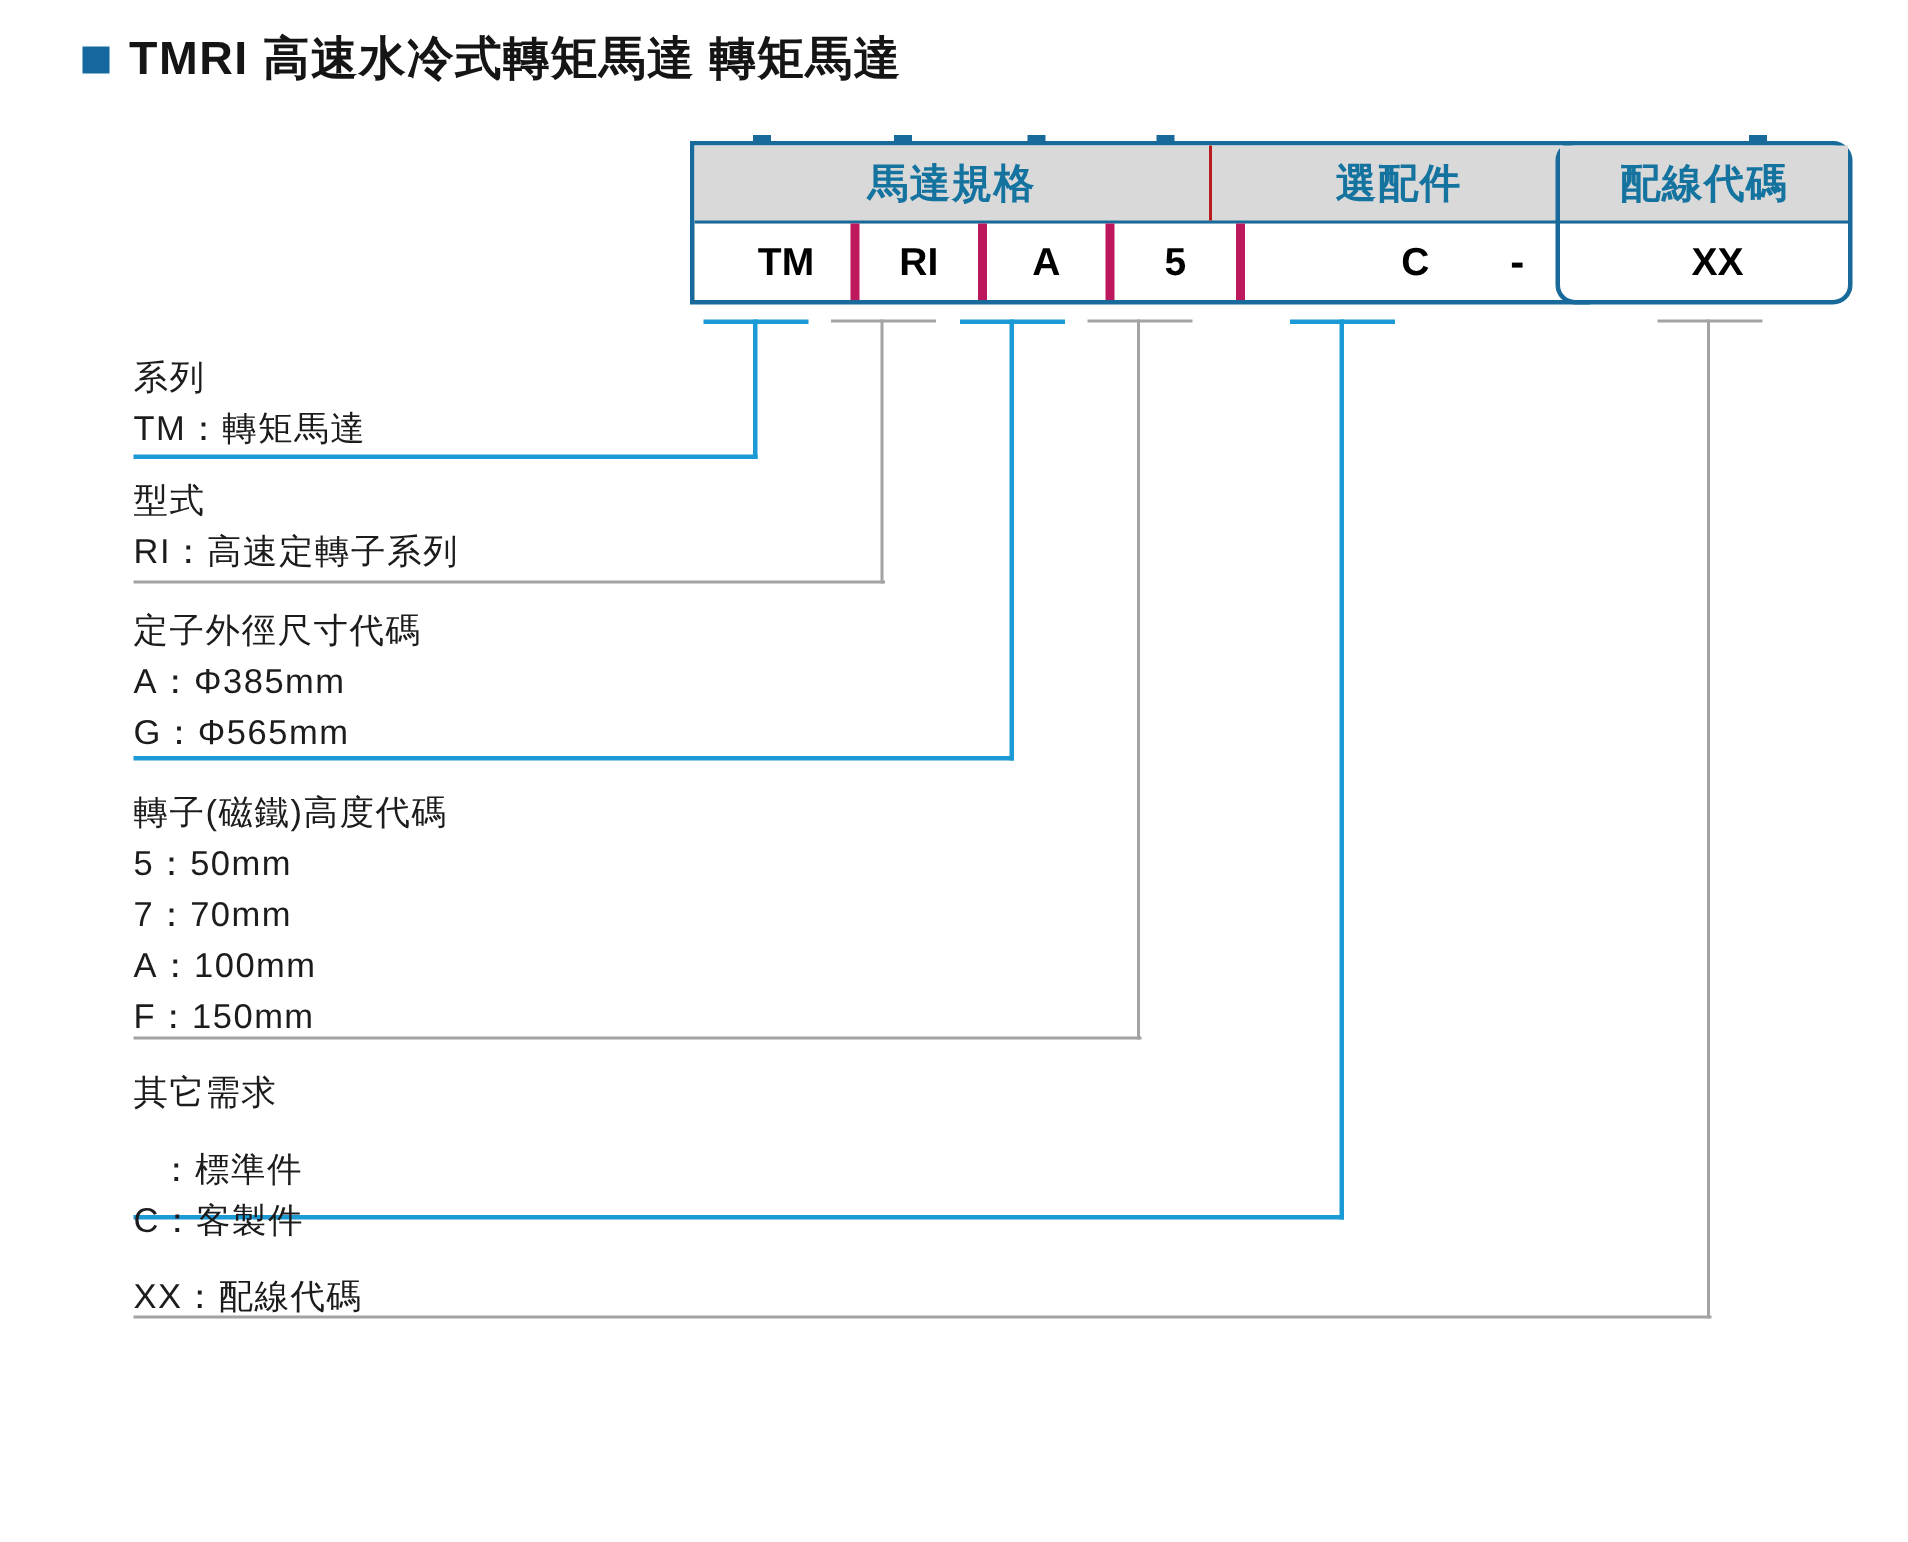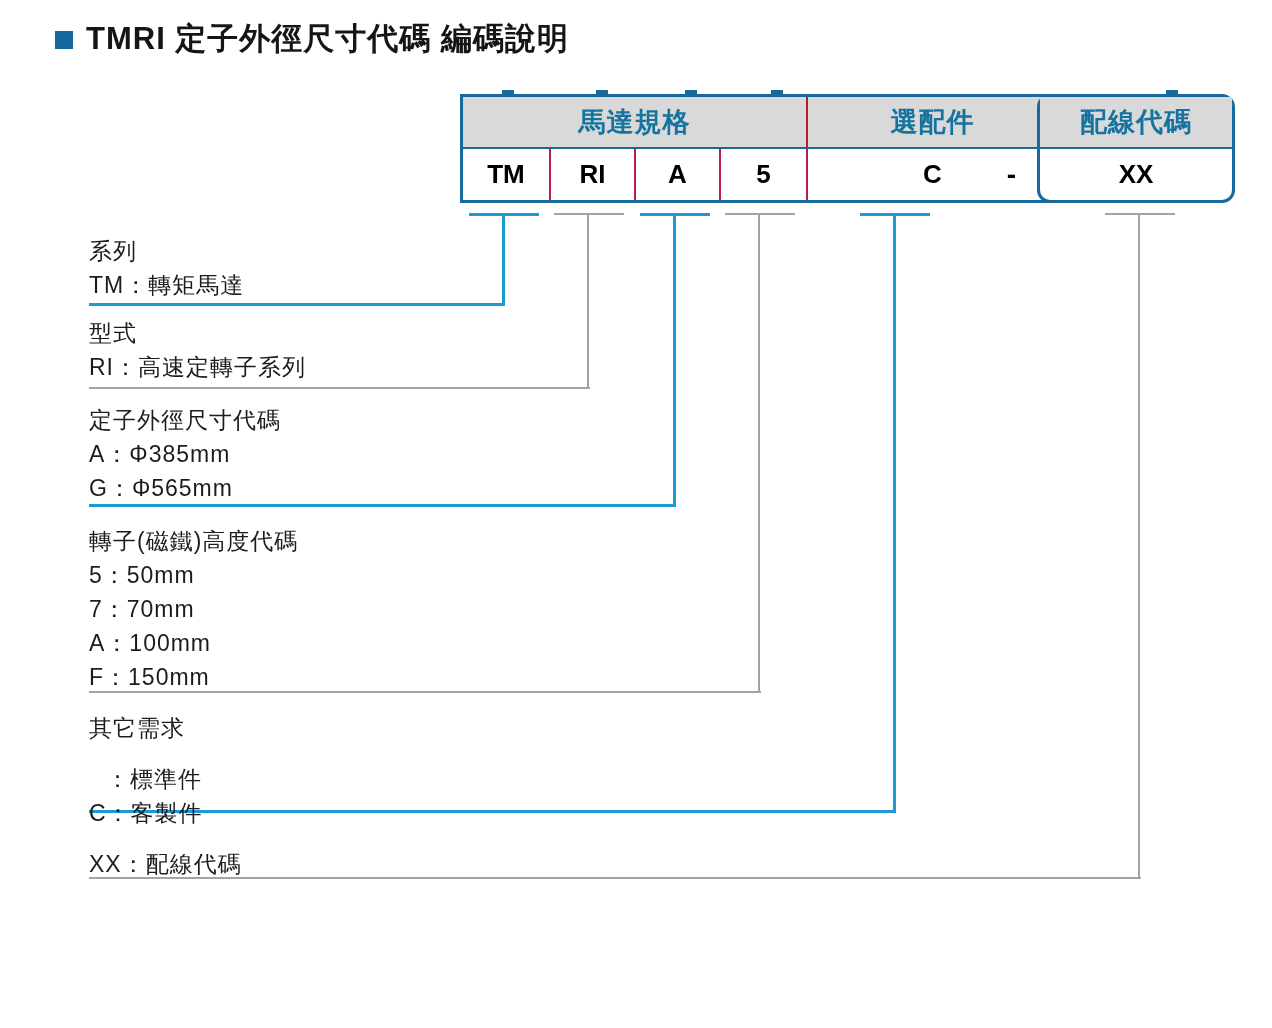--- a/index.html
+++ b/index.html
@@ -28,25 +28,25 @@
     display:flex; height:50px; background:#d9d9d9;
     border-bottom:2px solid #176a9a;
   }
   .th {
     display:flex; align-items:center; justify-content:center;
     font-size:27px; font-weight:bold; color:#15749f; letter-spacing:1px;
   }
   .th-spec { width:343px; }
   .th-opt  { flex:1; border-left:2px solid #b91c1c; }
   .th-wire { flex:1; }
-  .trow { display:flex; height:51px; }
+  .trow { display:flex; height:51px;padding-left:18px; }
   .td {
     display:flex; align-items:center; justify-content:center;
     font-size:26px; font-weight:bold; color:#000000;
-    border-left:2px solid #be185d; box-sizing:border-box;
+    border-left:6px solid #be185d; box-sizing:border-box;
   }
   .td:first-child { border-left:none; }
   .w-tm { width:86px; } .w-ri { width:85px; } .w-a { width:85px; }
   .w-5  { width:87px; } .w-c  { flex:1; }
   .td-wire { flex:1; }
   .dash {
     position:absolute; left:986px; top:148px; width:51px; height:54px;
     display:flex; align-items:center; justify-content:center;
     font-size:28px; font-weight:bold; color:#000000;
   }
@@ -81,21 +81,21 @@
   .sec-item.indent { padding-left:17px;margin-top:17px; }
   .s1 { top:234px; } .s2 { top:316px; } .s3 { top:403px; }
   .s4 { top:524px; } .s5 { top:711px; } .s6 { top:847px; }
 </style>
 </head>
 <body>
 
 <div class="page">
 
   <span class="title-bullet"></span>
-  <h1 class="page-title">TMRI 定子外徑尺寸代碼 編碼說明</h1>
+  <h1 class="page-title">TMRI 高速水冷式轉矩馬達 轉矩馬達</h1>
 
   <div class="tick tick-1"></div>
   <div class="tick tick-2"></div>
   <div class="tick tick-3"></div>
   <div class="tick tick-4"></div>
   <div class="tick tick-5"></div>
 
   <div class="tbl tbl-main">
     <div class="thead">
       <div class="th th-spec">馬達規格</div>

